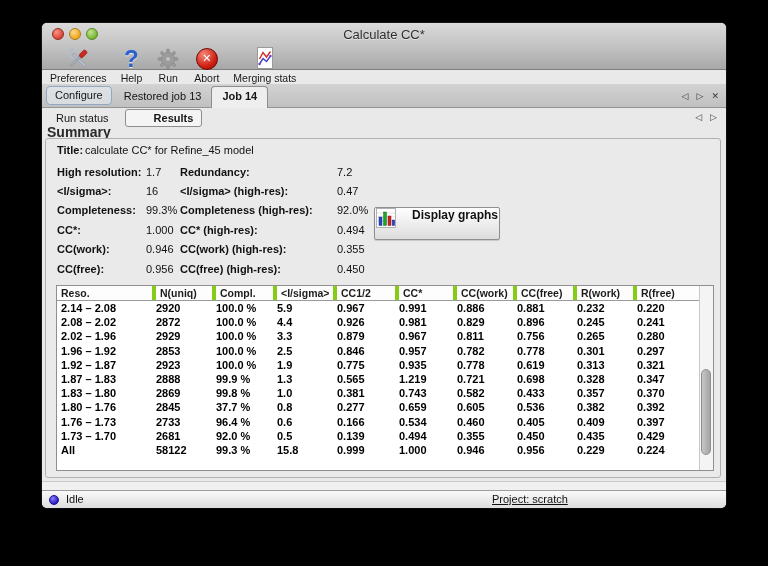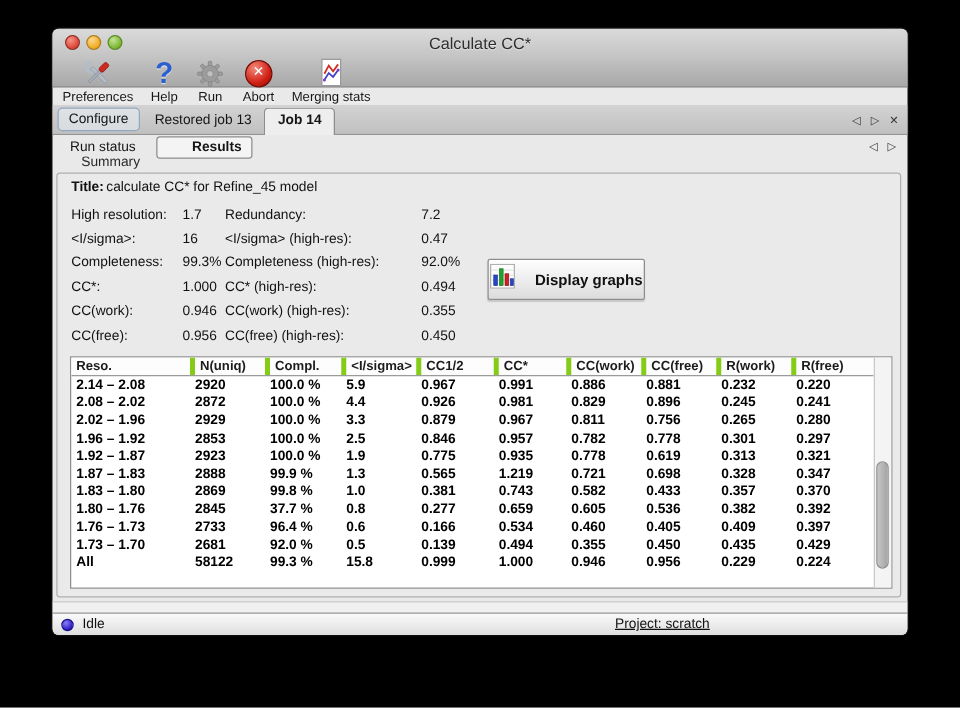--- a/index.html
+++ b/index.html
@@ -48,36 +48,36 @@
             font-size:9px; color:#3c3c3c; }
 
   
   .tabbar2 { position:absolute; left:0; top:85px; right:0; height:19px; }
   .subtabs { position:absolute; left:6px; top:1px; display:flex; align-items:center; gap:8px; }
   .subtab { font-size:11px; color:#151515; padding:2px 8px; white-space:nowrap; }
   .subtab.selected { background:#f4f4f4; border:1px solid #8d8d8d; border-radius:3px; font-weight:bold;padding-left:28px; }
   .subnav { position:absolute; right:9px; top:4px; display:flex; gap:8px; font-size:9px; color:#3c3c3c; }
 
   
-  .group-label { position:absolute; left:23px; top:101px; font-size:11px; color:#2a2a2a; }
+  .group-label { position:absolute; left:5px; top:101px; font-size:14px; color:#2a2a2a;font-weight:bold; }
   .groupbox { position:absolute; left:3px; top:115px; width:676px; height:340px;
               border:1px solid #b0b0b0; border-radius:3px; background:#eaeaea; }
   .title-row { position:absolute; left:15px; top:121px; font-size:11px; color:#111; white-space:nowrap; }
   .title-row .b { font-weight:bold; display:inline-block; width:28px; }
   .sumgrid { position:absolute; left:15px; top:139px; display:grid;
              grid-template-columns:89px 34px 157px 70px; grid-auto-rows:19.4px;
              font-size:11px; color:#111; align-items:center; }
-  .sumgrid .b { font-weight:normal; white-space:nowrap; }
+  .sumgrid .b { font-weight:bold; white-space:nowrap; }
   .sumgrid .v { white-space:nowrap; }
 
-  .btn-graphs { position:absolute; left:348px; top:184px; width:126px; height:33px;
+  .btn-graphs { position:absolute; left:332px; top:184px; width:126px; height:33px;
                 border:1px solid #8e8e8e; border-radius:2px;
                 background:linear-gradient(#fefefe,#ececec 55%,#dcdcdc);
                 box-shadow:0 1px 1px rgba(0,0,0,.15);
-                display:flex; align-items:center; justify-content:center; gap:16px; cursor:default; }
+                display:flex; justify-content:center; gap:16px; cursor:default; }
   .btn-graphs .blabel { font-size:12px; font-weight:bold; color:#111; }
 
   
   .tablebox { position:absolute; left:14px; top:262px; width:658px; height:186px;
               border:1px solid #8f8f8f; background:#fff; display:flex;font-weight:bold; }
   .tcols { flex:1; overflow:hidden; }
   .tr { display:grid; grid-template-columns:95px 60px 61px 60px 62px 58px 60px 60px 60px minmax(0,1fr); }
   .tr.head { height:15px; line-height:15px; border-bottom:1px solid #9a9a9a; background:#fdfdfd; }
   .th { font-size:10.5px; color:#1c1c1c; border-left:4px solid #84cc16; padding-left:4px; white-space:nowrap; overflow:hidden; }
   .th:first-child { border-left:none; }

